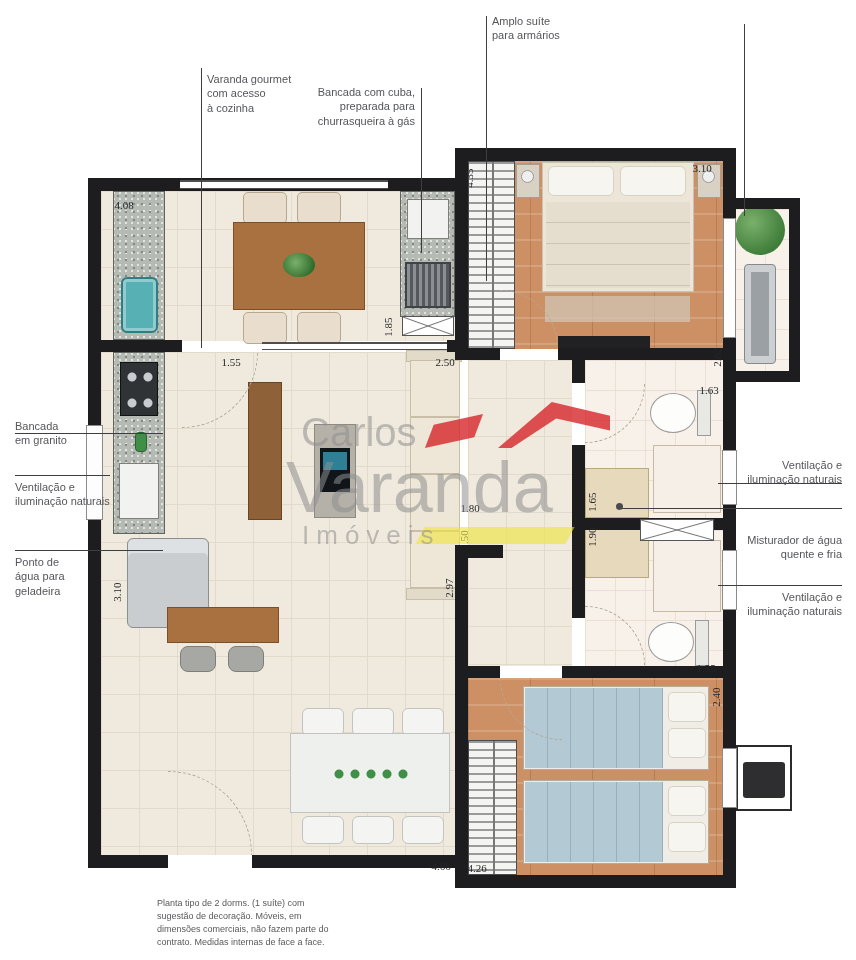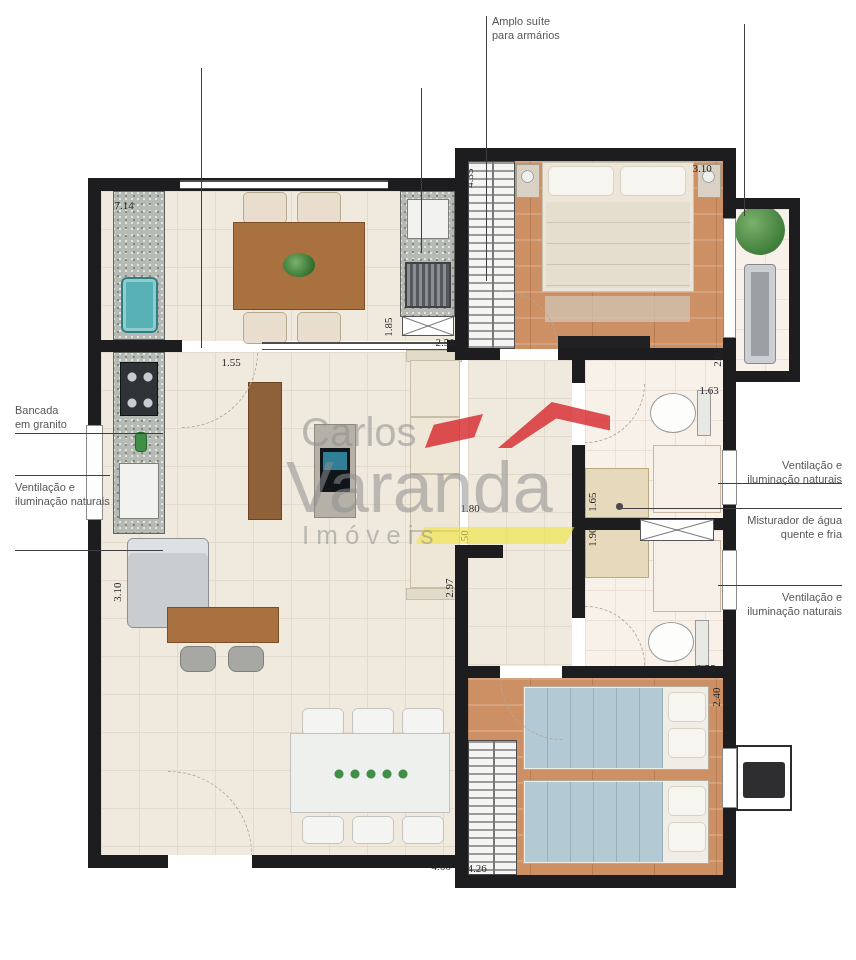--- a/index.html
+++ b/index.html
@@ -199,23 +199,23 @@
   <div class="arcwrap" style="left:585px;top:606px;width:60px;height:60px">
       <div class="arc" style="left:-60px;top:0;width:120px;height:120px"></div>
     </div>
   <div class="arcwrap" style="left:500px;top:678px;width:62px;height:62px">
       <div class="arc" style="left:0;top:-62px;width:124px;height:124px"></div>
     </div>
   <div class="arcwrap" style="left:168px;top:771px;width:84px;height:84px">
       <div class="arc" style="left:-84px;top:0;width:168px;height:168px"></div>
     </div>
 
-  <span class="dim" style="left:124px;top:205px">7.14</span>
+  <span class="dim" style="left:124px;top:205px">4.08</span>
   <span class="dim" style="left:231px;top:362px">1.55</span>
-  <span class="dim" style="left:445px;top:342px">2.50</span>
+  <span class="dim" style="left:445px;top:362px">2.50</span>
   <span class="dim v" style="left:388px;top:327px">1.85</span>
   <span class="dim v" style="left:469px;top:178px">4.35</span>
   <span class="dim" style="left:702px;top:168px">3.10</span>
   <span class="dim v" style="left:717px;top:357px">2.62</span>
   <span class="dim" style="left:709px;top:390px">1.63</span>
   <span class="dim v" style="left:592px;top:502px">1.65</span>
   <span class="dim v" style="left:592px;top:537px">1.90</span>
   <span class="dim" style="left:470px;top:508px">1.80</span>
   <span class="dim v" style="left:464px;top:537px">.50</span>
   <span class="dim v" style="left:117px;top:592px">3.10</span>
@@ -238,27 +238,40 @@
   <div class="lead v" style="left:421px;top:88px;height:165px"></div>
   <div class="lead v" style="left:486px;top:16px;height:265px"></div>
   <div class="lead v" style="left:744px;top:24px;height:192px"></div>
   <div class="lead h" style="left:15px;top:433px;width:148px"></div>
   <div class="lead h" style="left:15px;top:475px;width:95px"></div>
   <div class="lead h" style="left:15px;top:550px;width:148px"></div>
   <div class="lead h" style="left:718px;top:483px;width:124px"></div>
   <div class="lead h" style="left:622px;top:508px;width:220px"></div>
   <div class="lead h" style="left:718px;top:585px;width:124px"></div>
 
+  <div class="callout" style="left:207px;top:72px;width:110px">Varanda gourmet
+com acesso
+à cozinha</div>
+  <div class="callout right" style="left:300px;top:85px;width:115px">Bancada com cuba,
+preparada para
+churrasqueira à gás</div>
   <div class="callout" style="left:492px;top:14px;width:105px">Amplo suíte
 para armários</div>
-  <div class="callout" style="left:15px;top:403px;width:95px">Bancada
+  <div class="callout" style="left:15px;top:419px;width:95px">Bancada
 em granito</div>
   <div class="callout" style="left:15px;top:480px;width:115px">Ventilação e
 iluminação naturais</div>
+  <div class="callout" style="left:15px;top:555px;width:95px">Ponto de
+água para
+geladeira</div>
   <div class="callout right" style="left:728px;top:458px;width:114px">Ventilação e
 iluminação naturais</div>
-  <div class="callout right" style="left:728px;top:513px;width:114px">Misturador de água
+  <div class="callout right" style="left:728px;top:533px;width:114px">Misturador de água
 quente e fria</div>
   <div class="callout right" style="left:728px;top:590px;width:114px">Ventilação e
 iluminação naturais</div>
 
+  <div class="disclaimer" style="left:157px;top:897px;width:240px">Planta tipo de 2 dorms. (1 suíte) com
+sugestão de decoração. Móveis, em
+dimensões comerciais, não fazem parte do
+contrato. Medidas internas de face a face.</div>
 
 </div>
 
 </body></html>

